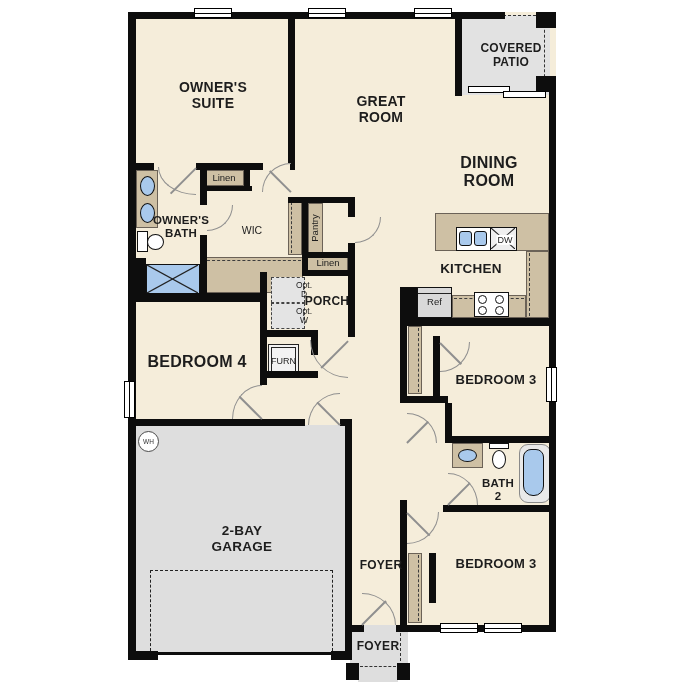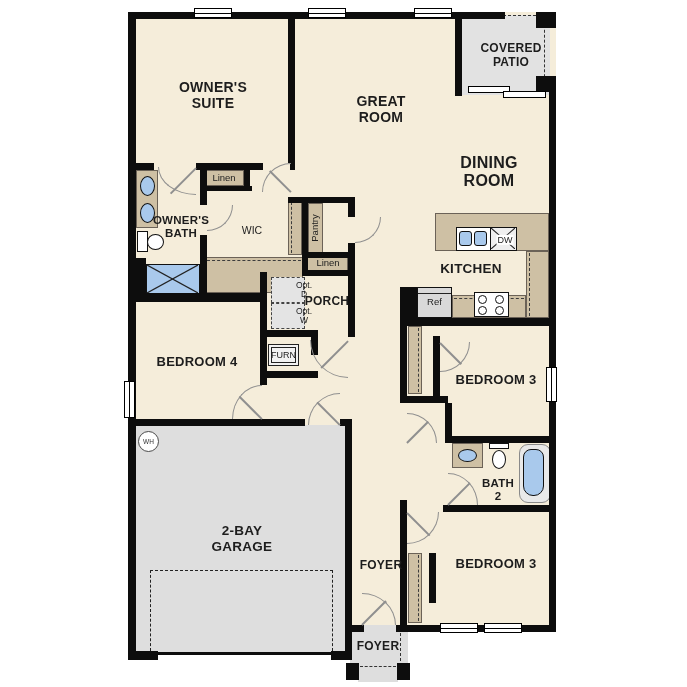--- a/index.html
+++ b/index.html
@@ -109,21 +109,21 @@
   </div>
 
   <div class="dashbox" style="left:271px;top:277px;width:32px;height:26px;">
     <span>Opt.
 D</span>
   </div>
   <div class="dashbox" style="left:271px;top:303px;width:32px;height:26px;">
     <span>Opt.
 W</span>
   </div>
-  <div class="furnbox" style="left:268px;top:344px;width:31px;height:22px;">
+  <div class="furnbox" style="left:268px;top:344px;width:31px;height:34px;">
     <span>FURN</span>
   </div>
   <div class="wh" style="left:138px;top:431px;width:21px;height:21px;">
     <span>WH</span>
   </div>
 
   <div class="dashline" style="left:458px;top:15px;width:88px;height:0;border-top:1.5px dashed #333;"></div>
   <div class="dashline" style="left:544px;top:15px;width:0;height:77px;border-left:1.5px dashed #333;"></div>
   <div class="dashline" style="left:150px;top:570px;width:183px;height:81px;border:1.6px dashed #222;border-bottom:none;box-sizing:border-box;"></div>
   <div class="dashline" style="left:400px;top:628px;width:0;height:38px;border-left:1.4px dashed #333;"></div>
@@ -218,21 +218,21 @@
 ROOM</div>
   <div class="lbl" style="left:511px;top:56px;font-size:12px;">COVERED
 PATIO</div>
   <div class="lbl" style="left:489px;top:142px;font-size:16px;margin-top:30px;">DINING
 ROOM</div>
   <div class="lbl" style="left:181px;top:227px;font-size:11.5px;">OWNER'S
 BATH</div>
   <div class="lbl sm" style="left:252px;top:230px;font-size:10.5px;">WIC</div>
   <div class="lbl" style="left:471px;top:269px;font-size:13.5px;">KITCHEN</div>
   <div class="lbl" style="left:327px;top:302px;font-size:12px;">PORCH</div>
-  <div class="lbl" style="left:197px;top:362px;font-size:13px;">BEDROOM 4</div>
+  <div class="lbl" style="left:197px;top:362px;font-size:16px;">BEDROOM 4</div>
   <div class="lbl" style="left:496px;top:380px;font-size:13px;">BEDROOM 3</div>
   <div class="lbl" style="left:498px;top:490px;font-size:11.5px;">BATH
 2</div>
   <div class="lbl" style="left:496px;top:564px;font-size:13px;">BEDROOM 3</div>
   <div class="lbl" style="left:377px;top:566px;font-size:12px;padding-left:8px;">FOYER</div>
   <div class="lbl" style="left:242px;top:539px;font-size:13.5px;">2-BAY
 GARAGE</div>
   <div class="lbl" style="left:378px;top:647px;font-size:12px;">FOYER</div>
   <div class="lbl sm" style="left:224px;top:178px;font-size:9.5px;">Linen</div>
   <div class="lbl sm rot" style="left:315px;top:228px;font-size:9.5px;">Pantry</div>

